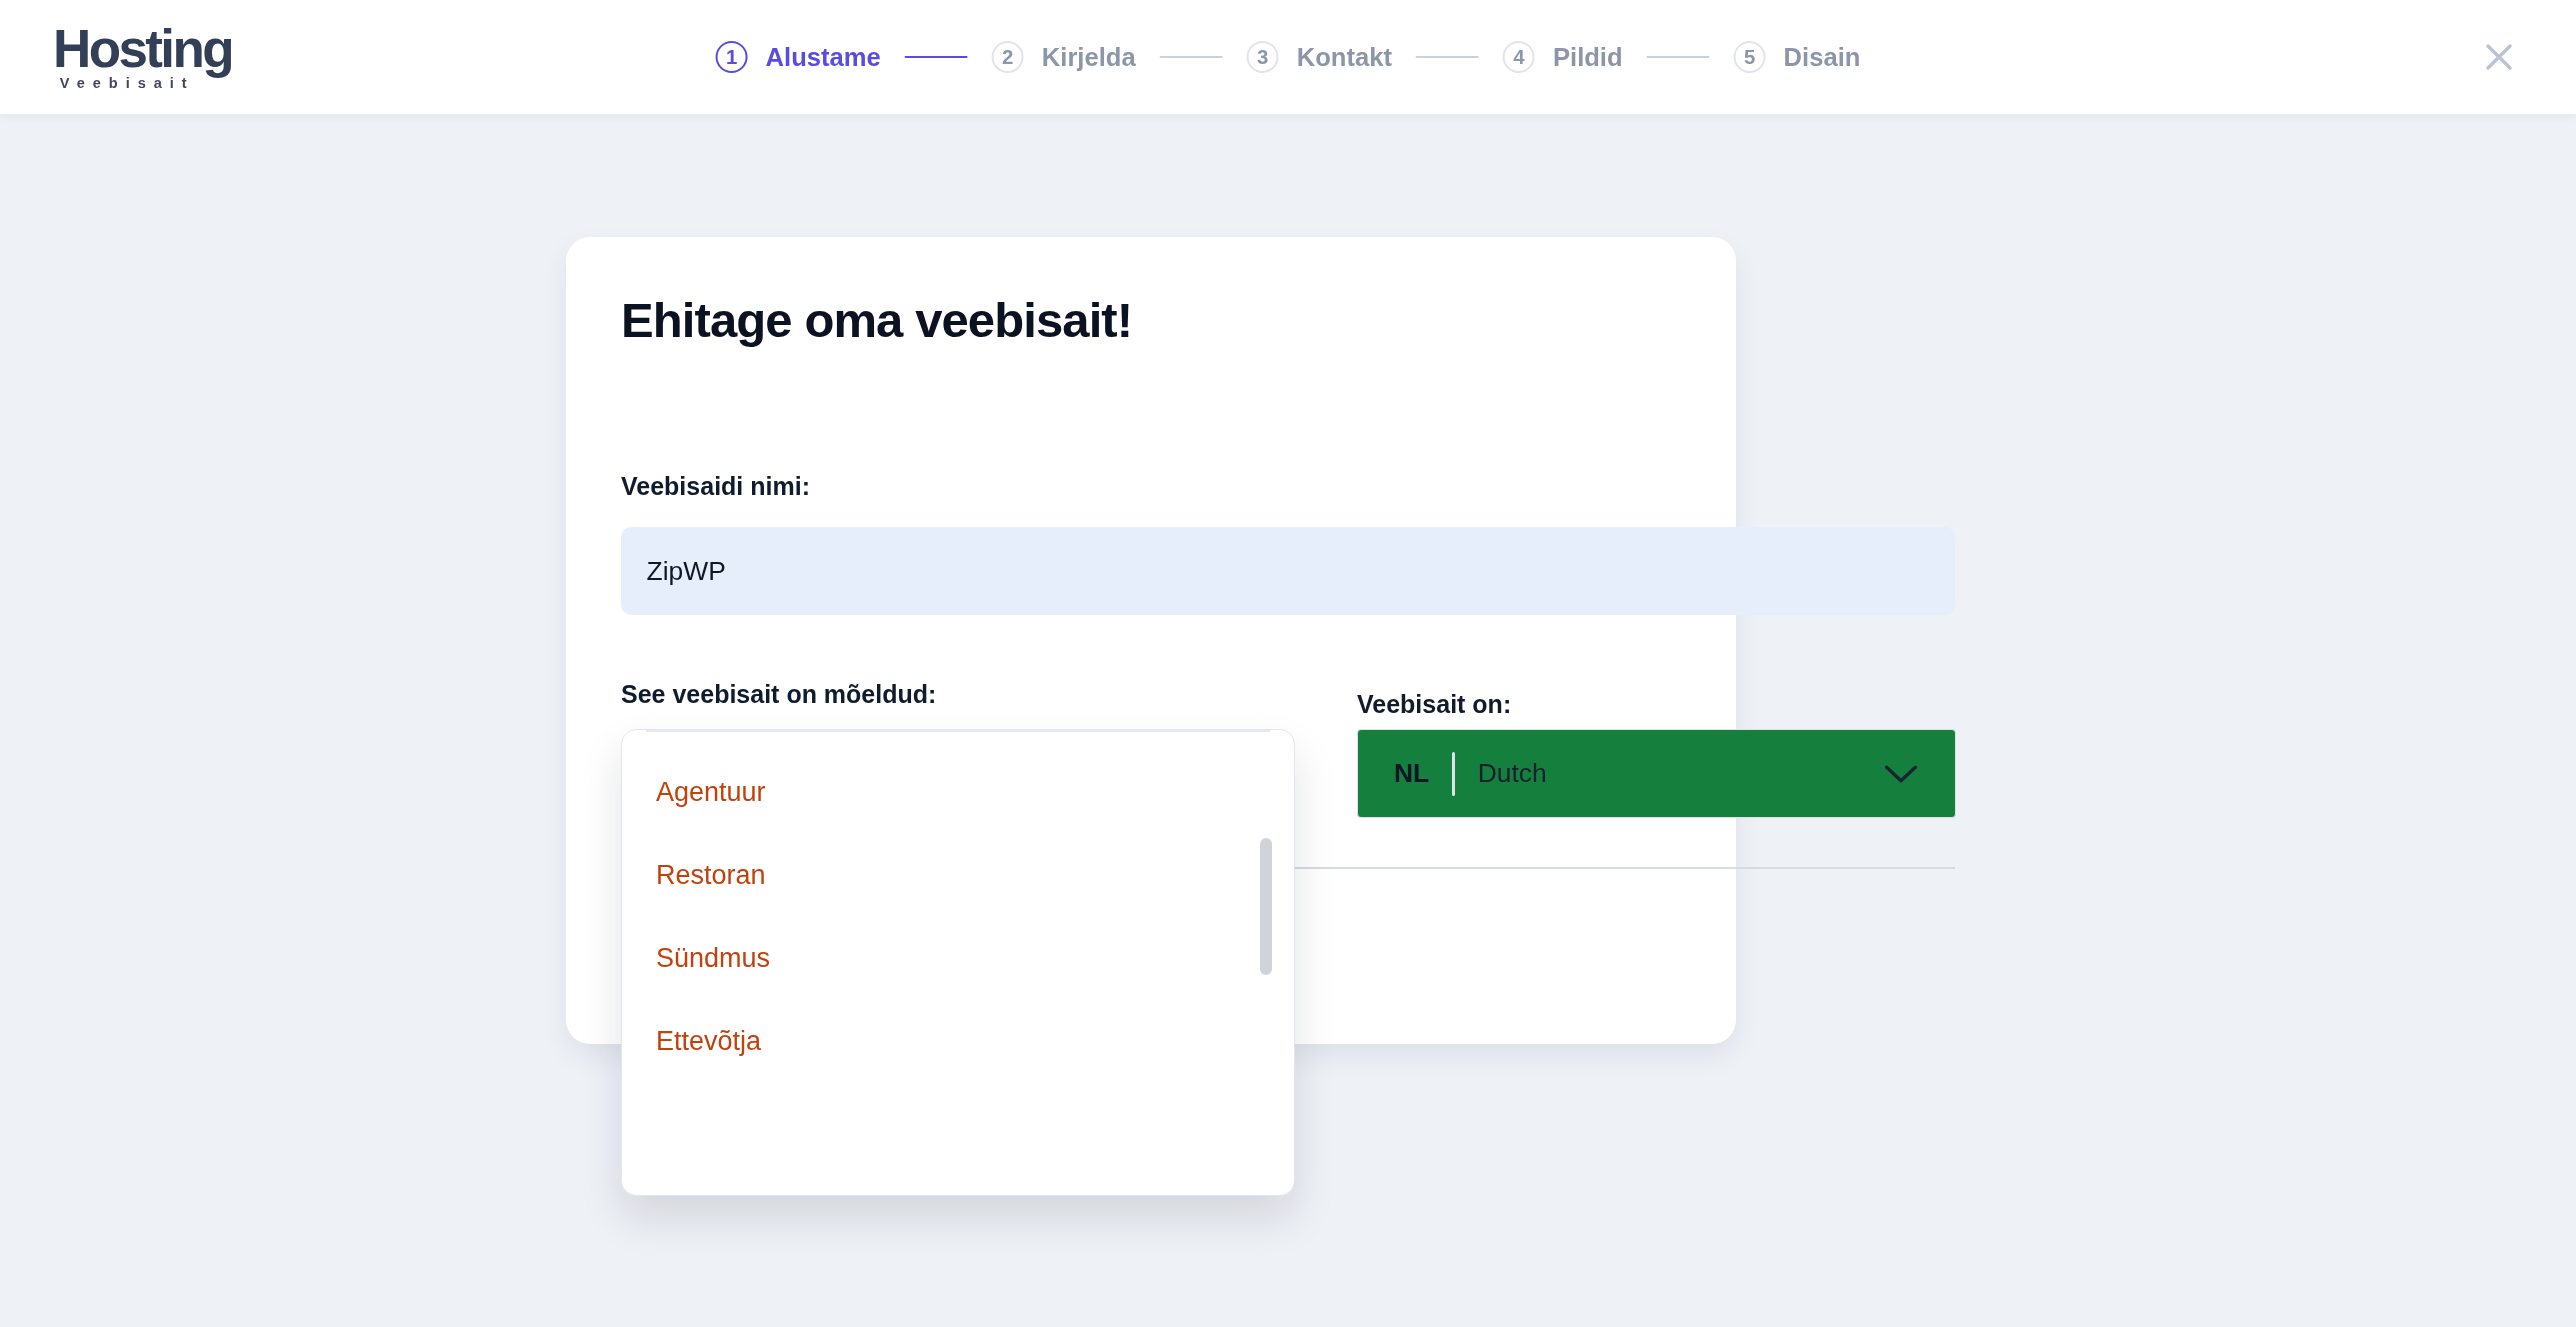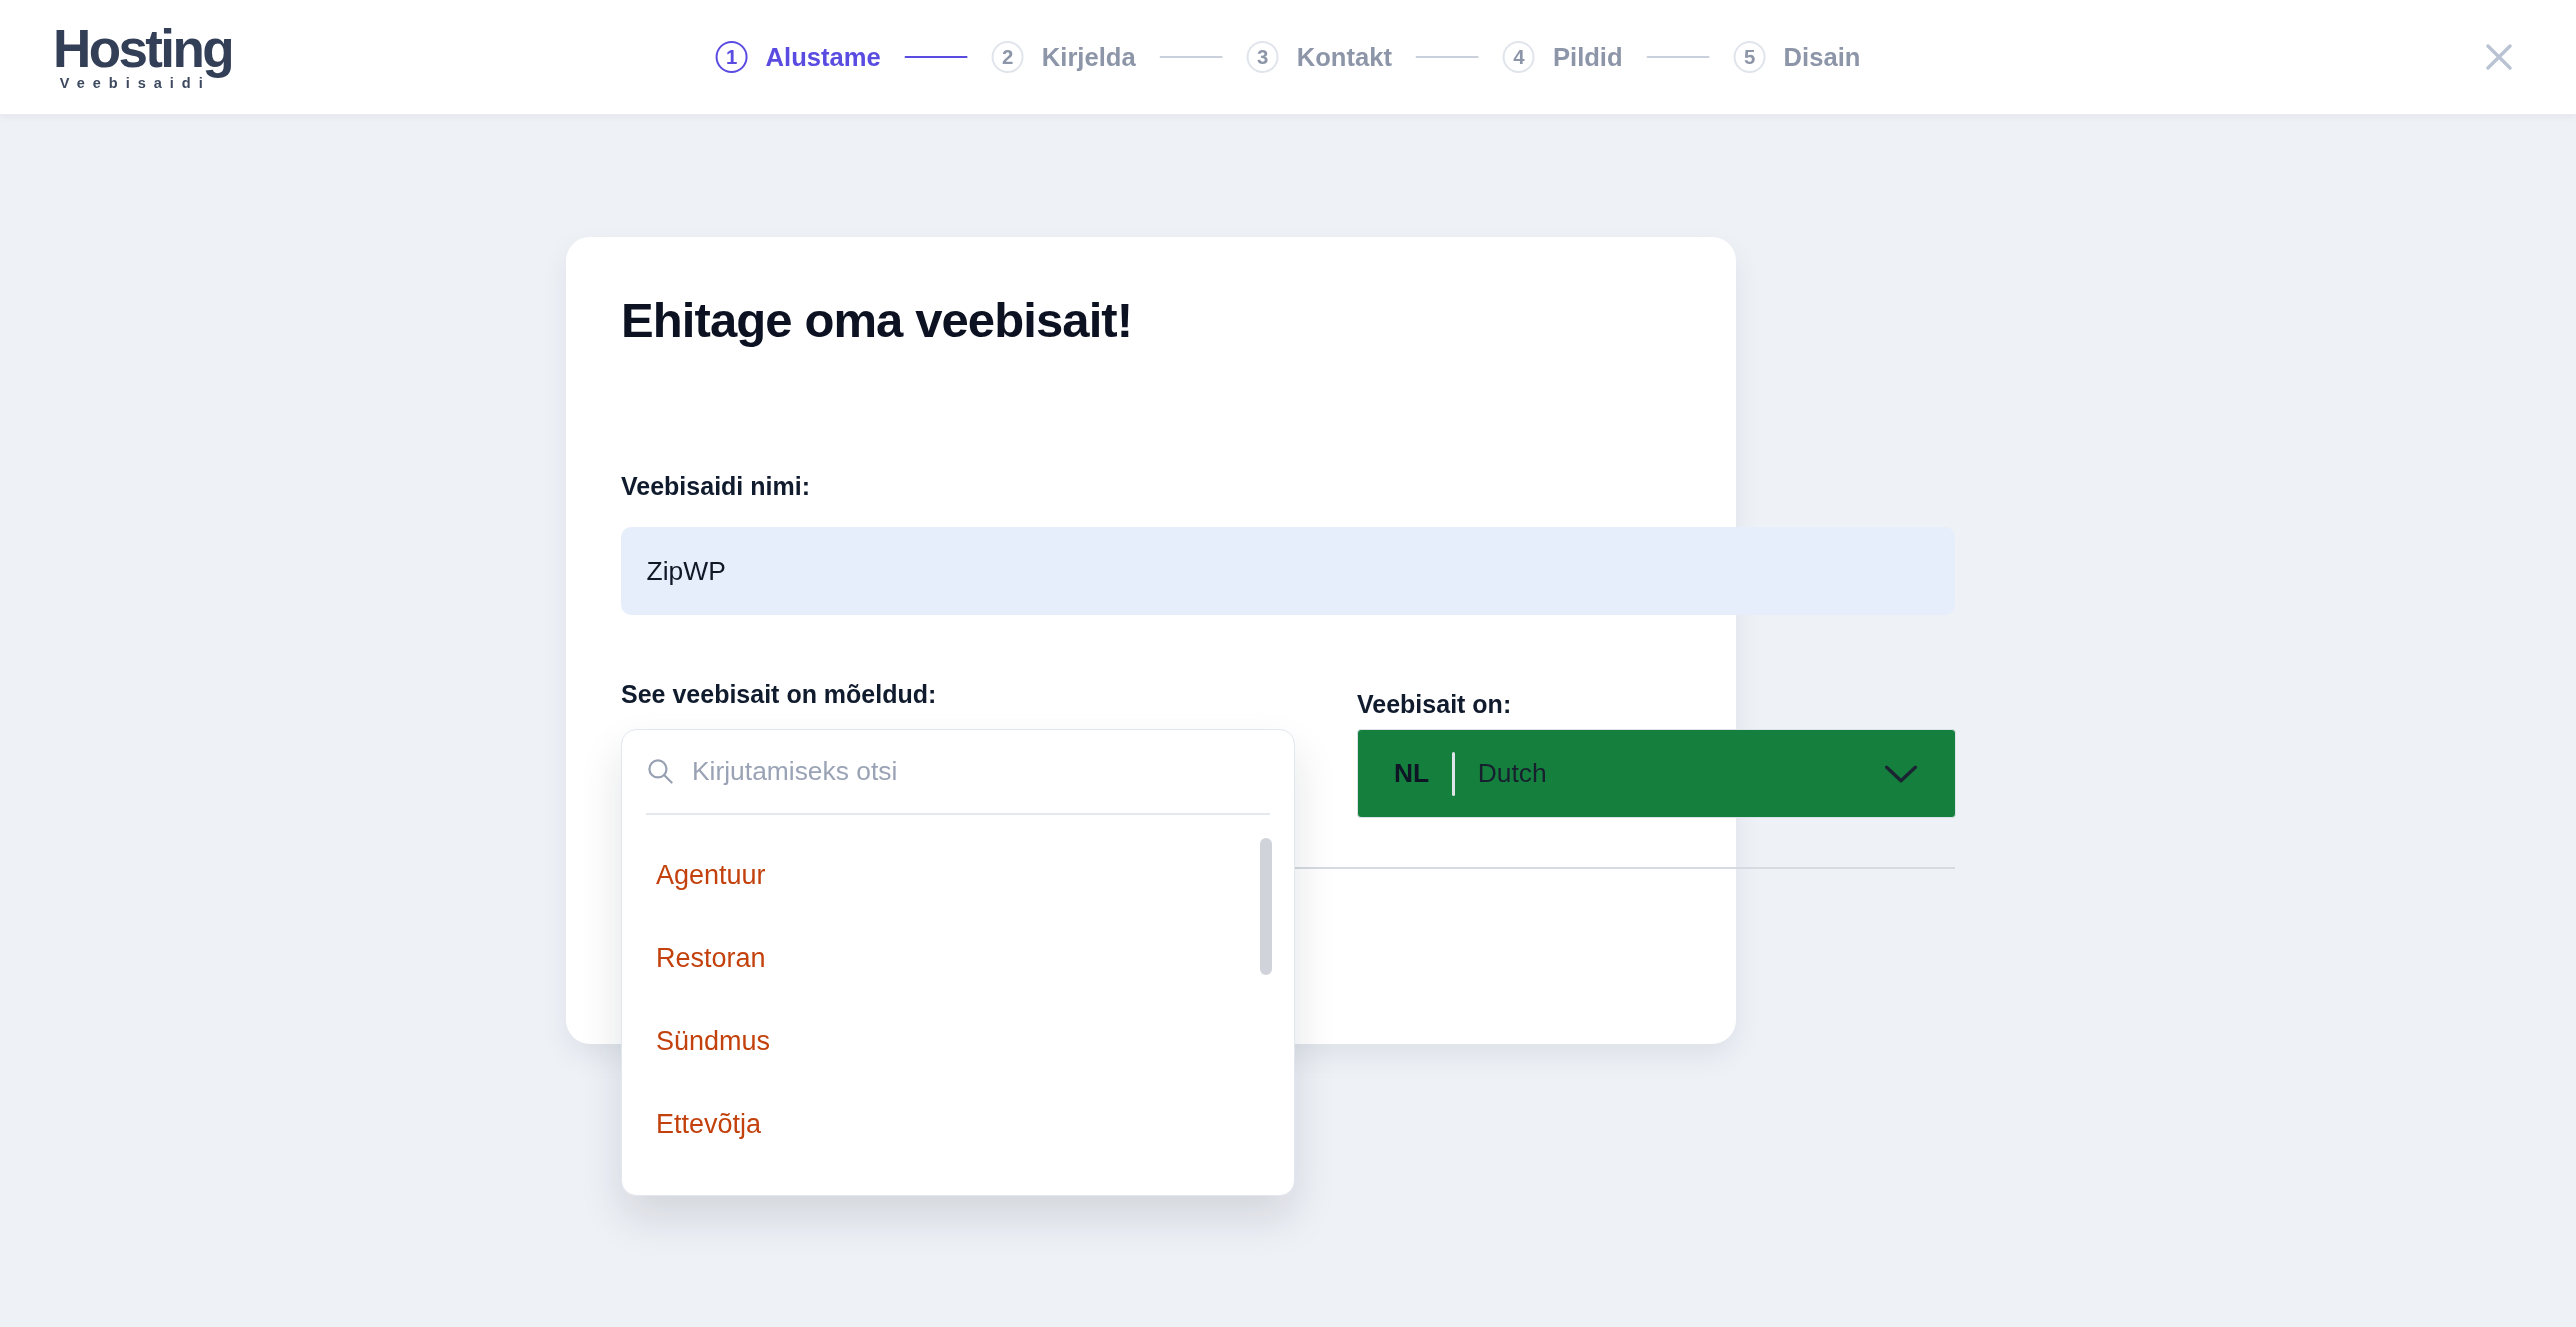--- a/index.html
+++ b/index.html
@@ -169,21 +169,21 @@
     cursor: pointer;
   }
 </style>
 </head>
 <body>
 
 <div class="header">
 
   <div class="logo">
     <span class="logo-title">Hosting</span>
-    <span class="logo-sub">Veebisaidi</span>
+    <span class="logo-sub">Veebisait</span>
   </div>
 
   <div class="stepper">
     <div class="step active">
       <span class="step-circle">1</span>
       <span class="step-label">Alustame</span>
     </div>
     <span class="connector active"></span>
     <div class="step">
       <span class="step-circle">2</span>
@@ -233,29 +233,20 @@
       <span class="lang-chevron">
         <svg width="36" height="22" viewBox="0 0 42 26">
           <polyline points="4,5 21,21 38,5" stroke="#1b2433" stroke-width="4" fill="none" stroke-linecap="round" stroke-linejoin="round"></polyline>
         </svg>
       </span>
     </div>
 
     <div class="card-hr"></div>
 
     <div class="dropdown">
-      <div class="dropdown-search">
-        <span style="display:flex">
-          <svg width="29" height="29" viewBox="0 0 34 34">
-            <circle cx="14" cy="14" r="10" stroke="#97a1b2" stroke-width="2.6" fill="none"></circle>
-            <line x1="21.5" y1="21.5" x2="30" y2="30" stroke="#97a1b2" stroke-width="2.6" stroke-linecap="round"></line>
-          </svg>
-        </span>
-        <input class="search-input" type="text" placeholder="Kirjutamiseks otsi" style="">
-      </div>
       <div class="dropdown-divider"></div>
       <ul class="dropdown-list">
         <li class="dropdown-item">Agentuur</li>
         <li class="dropdown-item">Restoran</li>
         <li class="dropdown-item">Sündmus</li>
         <li class="dropdown-item">Ettevõtja</li>
       </ul>
       <div class="dropdown-scrollbar"></div>
     </div>
 

